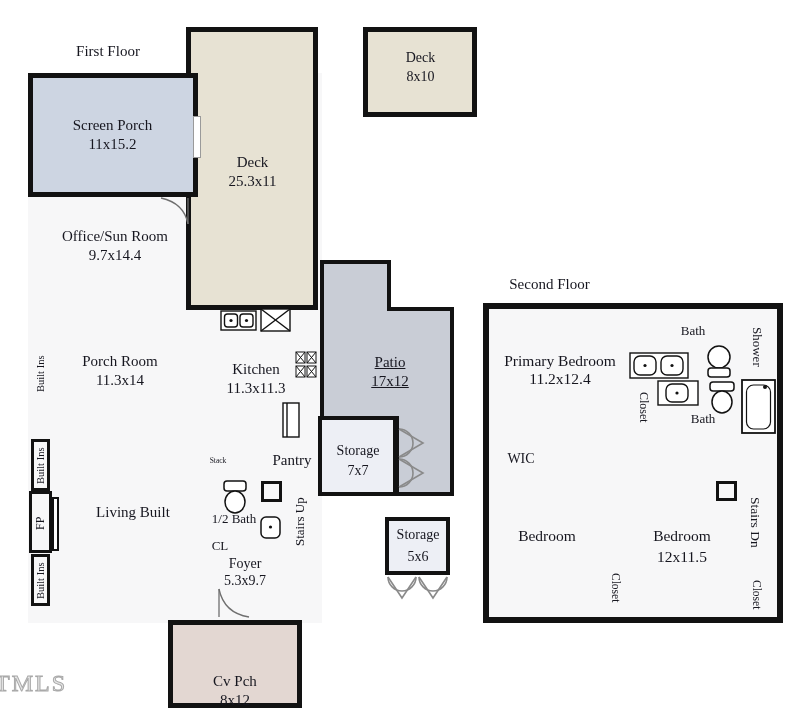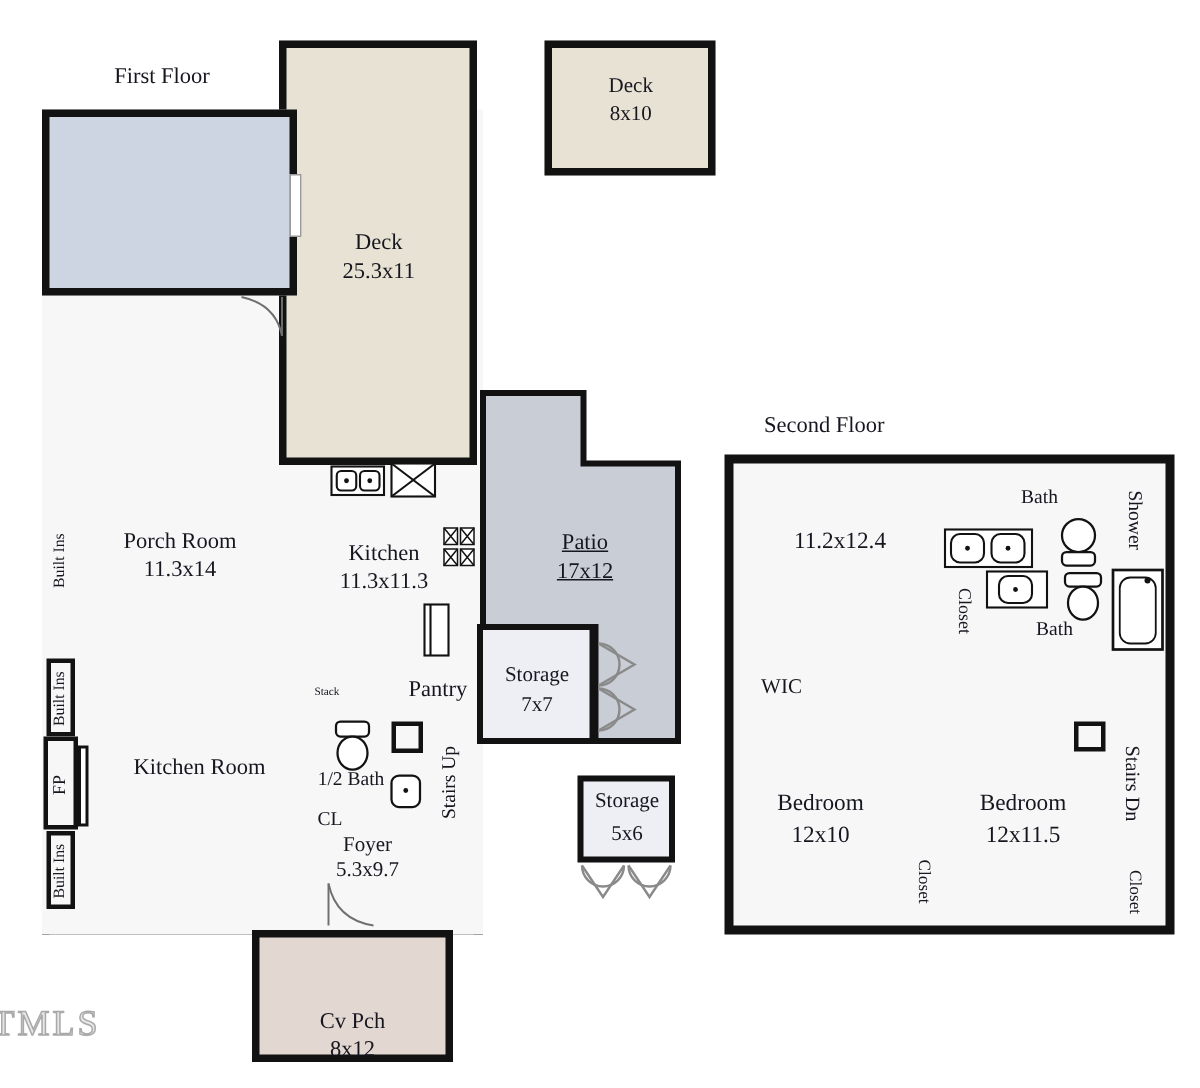--- a/index.html
+++ b/index.html
@@ -182,28 +182,36 @@
     <div class="w" style="left:629px;top:598px;width:4px;height:20px;"></div>
     <div class="w" style="left:634px;top:479px;width:101px;height:5px;"></div>
     <div class="w" style="left:634px;top:484px;width:4px;height:8px;"></div>
     <div class="box" style="left:716px;top:481px;width:21px;height:20px;z-index:5;"></div>
     <div class="w" style="left:735px;top:488px;width:5px;height:80px;"></div>
     <div class="w" style="left:735px;top:566px;width:42px;height:5px;"></div>
     <div class="w" style="left:733px;top:571px;width:5px;height:47px;"></div>
   </div>
 
   <div class="lbl" style="left:58px;top:42px;width:100px;">First Floor</div>
+  <div class="lbl" style="left:40px;top:116px;width:145px;">
+    <span>Screen Porch</span>
+      <span>11x15.2</span>
+  </div>
   <div class="lbl" style="left:210px;top:153px;width:85px;">
     <span>Deck</span>
       <span>25.3x11</span>
   </div>
   <div class="lbl" style="left:378px;top:48px;width:85px;font-size:14px;">
     <span>Deck</span>
       <span>8x10</span>
   </div>
+  <div class="lbl" style="left:45px;top:227px;width:140px;">
+    <span>Office/Sun Room</span>
+      <span>9.7x14.4</span>
+  </div>
   <div class="lbl" style="left:55px;top:352px;width:130px;">
     <span>Porch Room</span>
       <span>11.3x14</span>
   </div>
   <div class="lbl" style="left:200px;top:360px;width:112px;">
     <span>Kitchen</span>
       <span>11.3x11.3</span>
   </div>
   <div class="lbl" style="left:350px;top:353px;width:80px;text-decoration:underline;">
     <span>Patio</span>
@@ -211,21 +219,21 @@
   </div>
   <div class="lbl" style="left:322px;top:441px;width:72px;font-size:14px;line-height:20px;">
     <span>Storage</span>
       <span>7x7</span>
   </div>
   <div class="lbl" style="left:387px;top:524px;width:62px;font-size:14px;line-height:22px;">
     <span>Storage</span>
       <span>5x6</span>
   </div>
   <div class="lbl" style="left:63px;top:503px;width:140px;">
-    <span>Kitchen Room</span>
+    <span>Living Built</span>
   </div>
   <div class="lbl" style="left:216px;top:555px;width:58px;font-size:14px;line-height:17px;">
     <span>Foyer</span>
       <span>5.3x9.7</span>
   </div>
   <div class="lbl" style="left:180px;top:672px;width:110px;">
     <span>Cv Pch</span>
       <span>8x12</span>
   </div>
   <div class="lbl" style="left:263px;top:451px;width:58px;">Pantry</div>
@@ -233,30 +241,30 @@
   <div class="lbl" style="left:206px;top:509px;width:56px;font-size:13px;">1/2 Bath</div>
   <div class="lbl" style="left:206px;top:536px;width:28px;font-size:13px;">CL</div>
   <div class="lbl vup" style="left:290px;top:484px;width:18px;height:76px;font-size:13px;">Stairs Up</div>
   <div class="lbl vup" style="left:31px;top:345px;width:18px;height:58px;font-size:10.5px;">Built Ins</div>
   <div class="lbl vup" style="left:31px;top:441px;width:18px;height:50px;font-size:10.5px;">Built Ins</div>
   <div class="lbl vup" style="left:30px;top:505px;width:20px;height:36px;font-size:12px;">FP</div>
   <div class="lbl vup" style="left:31px;top:556px;width:18px;height:50px;font-size:10.5px;">Built Ins</div>
 
   <div class="lbl" style="left:492px;top:275px;width:115px;">Second Floor</div>
   <div class="lbl" style="left:490px;top:352px;width:140px;font-size:15.5px;line-height:18px;">
+    <span>Primary Bedroom</span>
       <span>11.2x12.4</span>
   </div>
   <div class="lbl" style="left:672px;top:321px;width:42px;font-size:13px;">Bath</div>
   <div class="lbl vdn" style="left:748px;top:316px;width:18px;height:62px;font-size:13px;">Shower</div>
   <div class="lbl vdn" style="left:634px;top:382px;width:18px;height:50px;font-size:12px;">Closet</div>
   <div class="lbl" style="left:682px;top:409px;width:42px;font-size:13px;">Bath</div>
   <div class="lbl" style="left:498px;top:449px;width:46px;font-size:14px;">WIC</div>
   <div class="lbl" style="left:487px;top:525px;width:120px;font-size:15.5px;line-height:21px;">
     <span>Bedroom</span>
-      <span>12x10</span>
   </div>
   <div class="lbl" style="left:622px;top:525px;width:120px;font-size:15.5px;line-height:21px;">
     <span>Bedroom</span>
       <span>12x11.5</span>
   </div>
   <div class="lbl vdn" style="left:607px;top:562px;width:16px;height:52px;font-size:11.5px;">Closet</div>
   <div class="lbl vdn" style="left:746px;top:483px;width:18px;height:78px;font-size:13.5px;">Stairs Dn</div>
   <div class="lbl vdn" style="left:748px;top:572px;width:16px;height:46px;font-size:11.5px;">Closet</div>
 
   <div id="watermark">TMLS</div>

